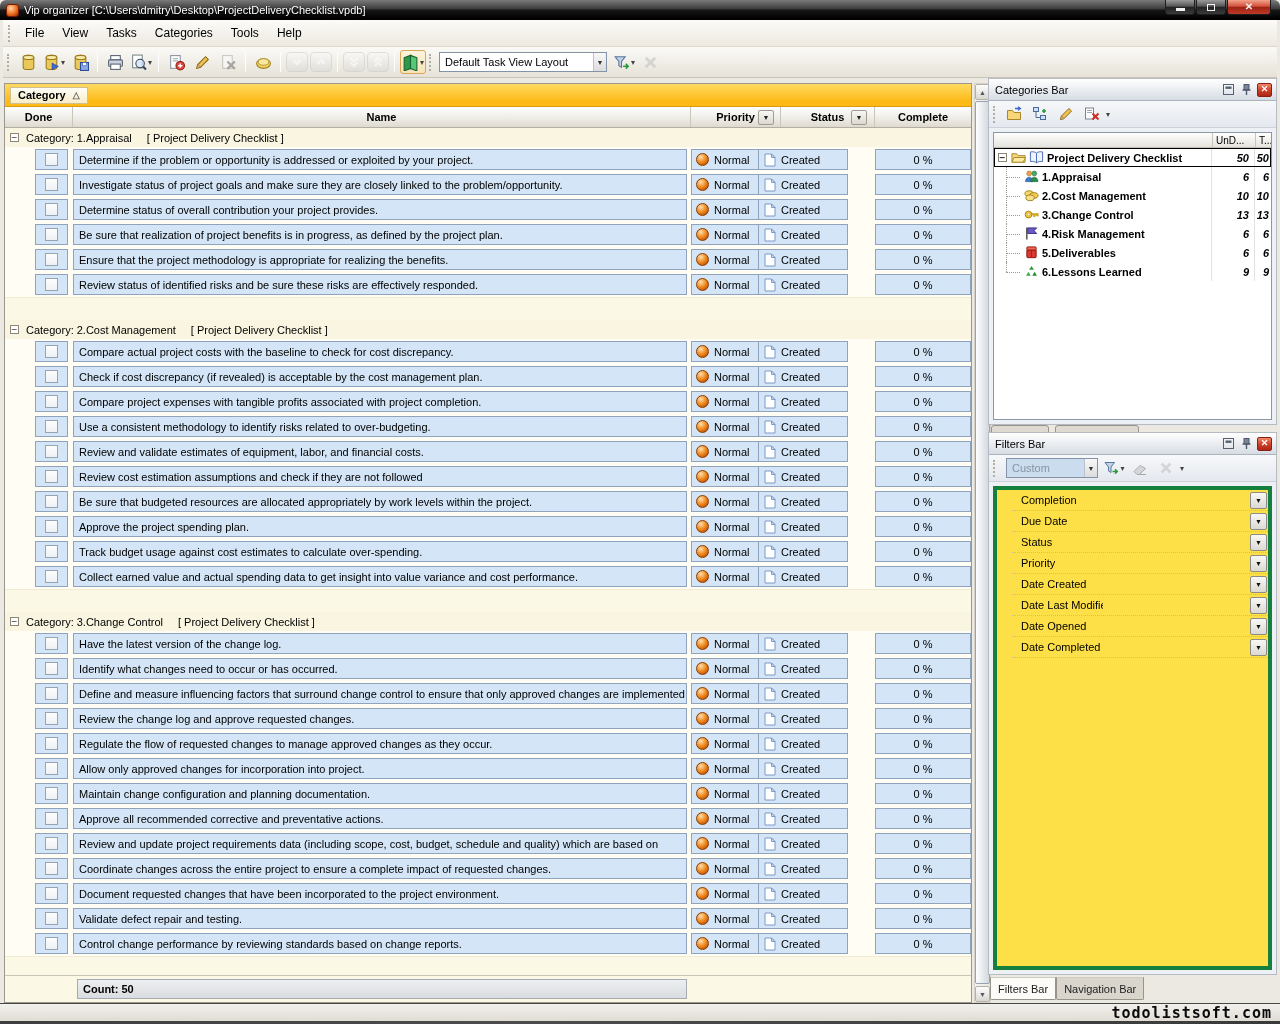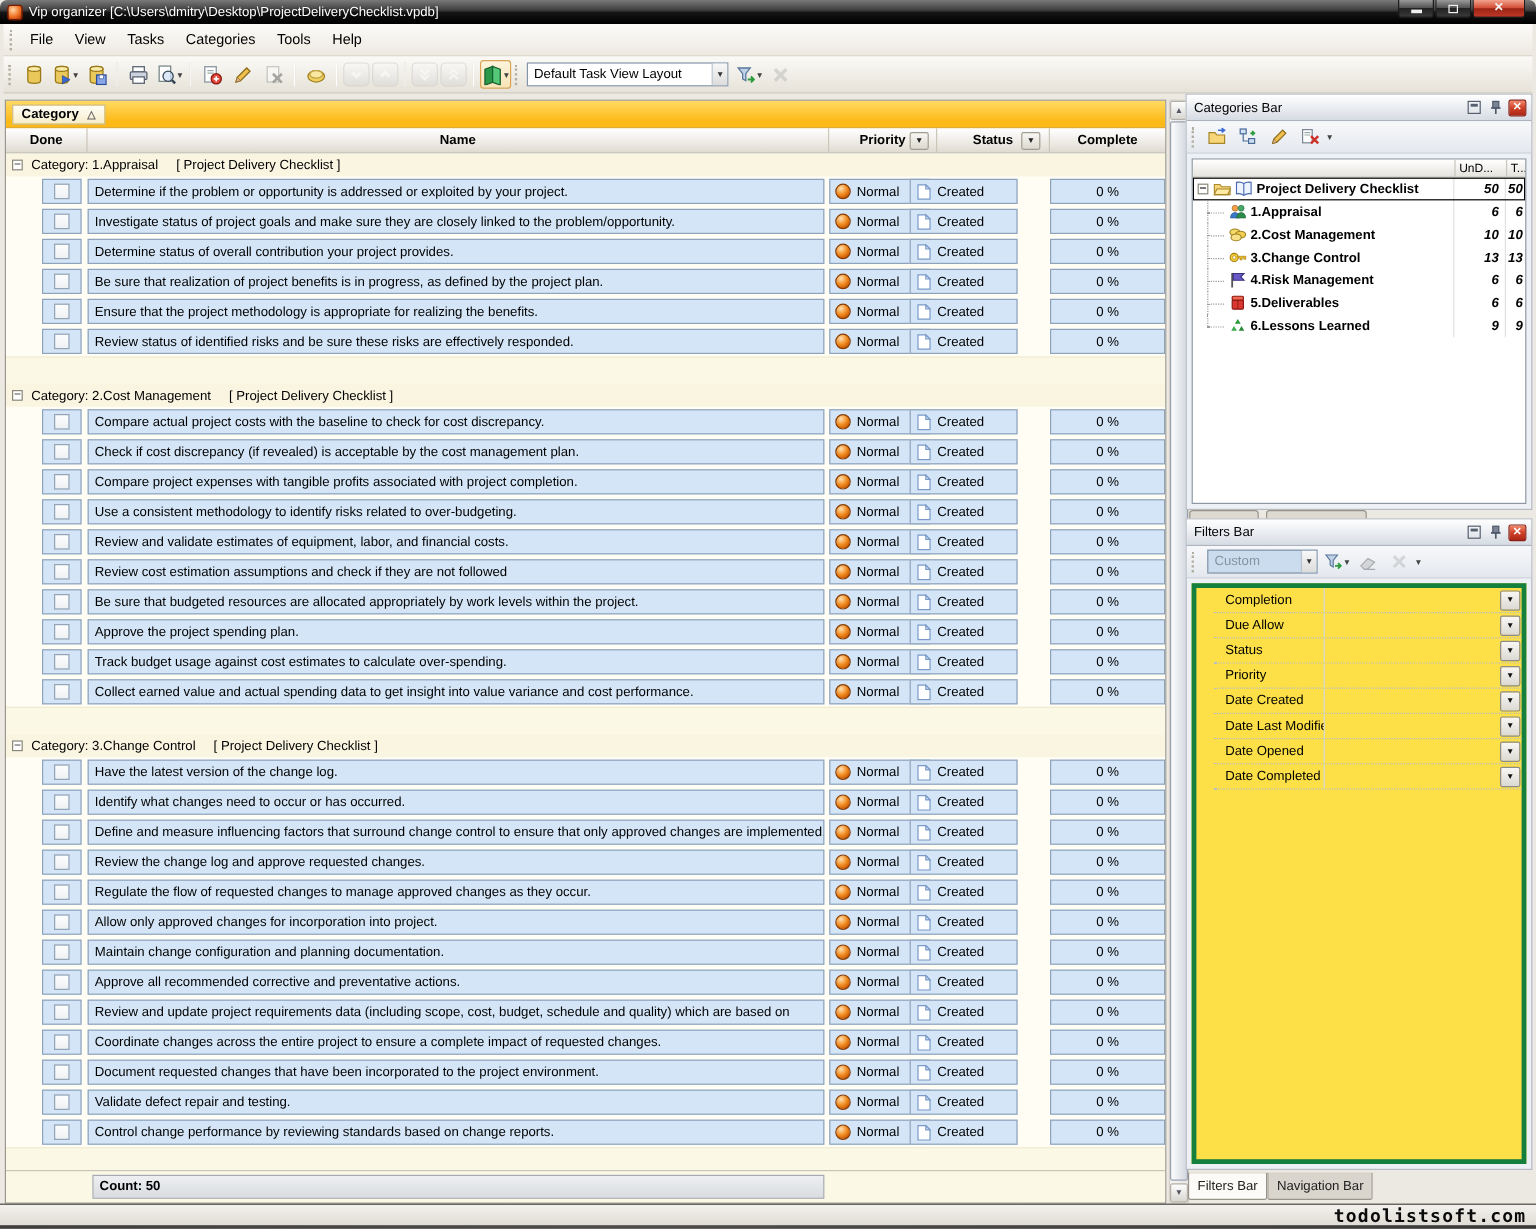--- a/index.html
+++ b/index.html
@@ -1032,21 +1032,21 @@
           </span>
         <span class="caret">▾</span>
       </div>
       <div class="filter-grid">
           <div class="filter-row">
             <span class="f-label">Completion</span>
             <span class="f-value"></span>
             <span class="f-dd">▼</span>
           </div>
           <div class="filter-row">
-            <span class="f-label">Due Allow</span>
+            <span class="f-label">Due Date</span>
             <span class="f-value"></span>
             <span class="f-dd">▼</span>
           </div>
           <div class="filter-row">
             <span class="f-label">Status</span>
             <span class="f-value"></span>
             <span class="f-dd">▼</span>
           </div>
           <div class="filter-row">
             <span class="f-label">Priority</span>

